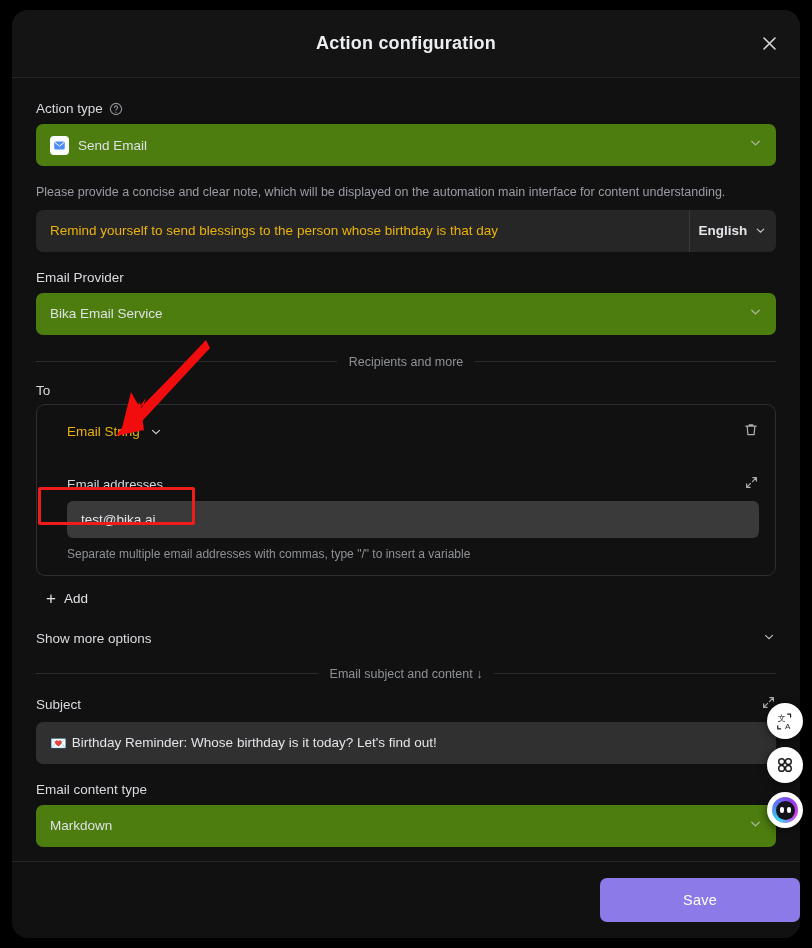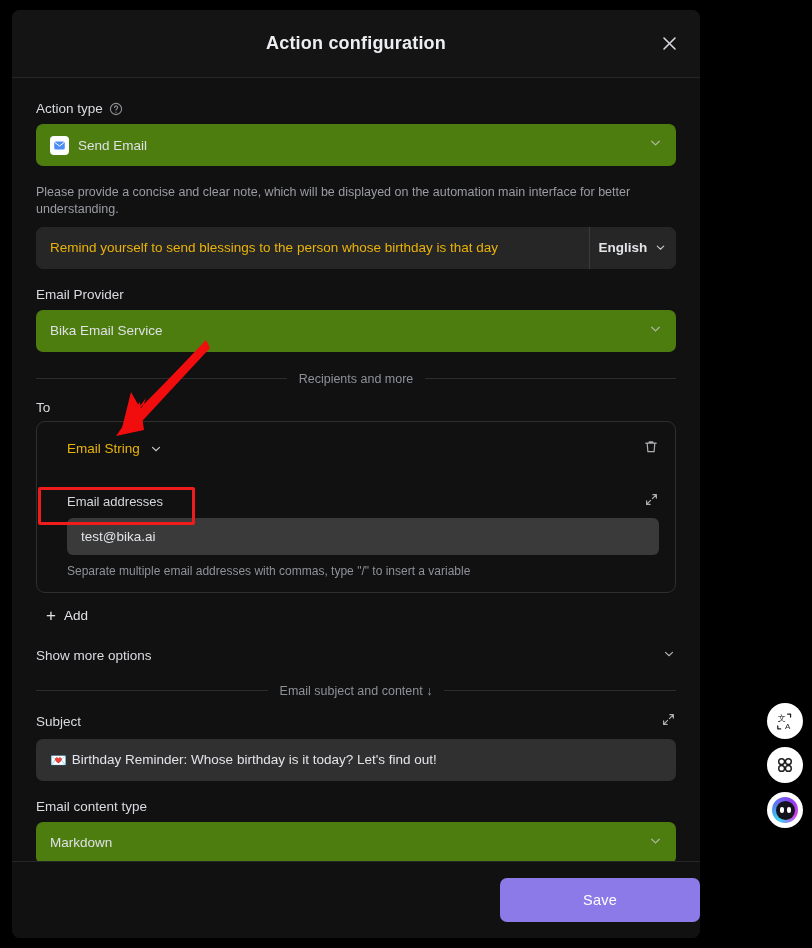--- a/index.html
+++ b/index.html
@@ -8,23 +8,23 @@
     background: #000;
     font-family: "Liberation Sans", sans-serif;
     overflow: hidden;
   }
   .screen { position: relative; width: 812px; height: 948px; background: #000; }
 
   
   .dialog {
     position: absolute;
     left: 12px; top: 10px;
-    width: 688px; height: 928px;
+    width: 788px; height: 928px;
     background: #111112;
-    border-radius: 8px;
+    border-radius: 16px;
     overflow: hidden;
   }
   .dlg-header {
     position: relative;
     height: 68px;
     background: #141415;
     border-bottom: 1px solid #262628;
     display: flex; align-items: center; justify-content: center;
   }
   .dlg-title { font-size: 18px; font-weight: bold; color: #eceef1; letter-spacing: .2px; }
@@ -201,21 +201,21 @@
         <span class="chev">
           <svg width="15" height="15" viewBox="0 0 16 16" fill="none" stroke="#c7cacf" stroke-width="1.4" stroke-linecap="round">
               <path d="M4 6.2 L8 10 L12 6.2"></path>
             </svg>
         </span>
       </div>
 
       <div class="row-gap"></div>
 
       
-      <div class="hint">Please provide a concise and clear note, which will be displayed on the automation main interface for better understanding.</div>
+      <div class="hint">Please provide a concise and clear note, which will be displayed on the automation main interface for content understanding.</div>
       <div class="note-row">
         <input class="note-input" value="Remind yourself to send blessings to the person whose birthday is that day" style="">
         <div class="lang-box">
           <span>English</span>
           <svg width="13" height="13" viewBox="0 0 16 16" fill="none" stroke="#c7cacf" stroke-width="1.4" stroke-linecap="round">
               <path d="M4 6.2 L8 10 L12 6.2"></path>
             </svg>
         </div>
       </div>
 

